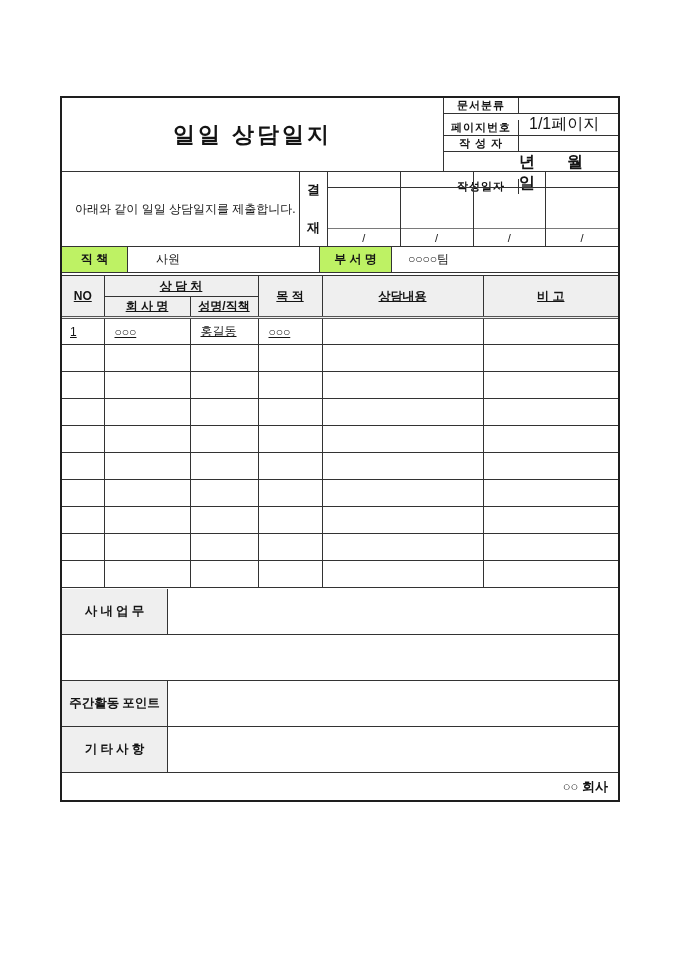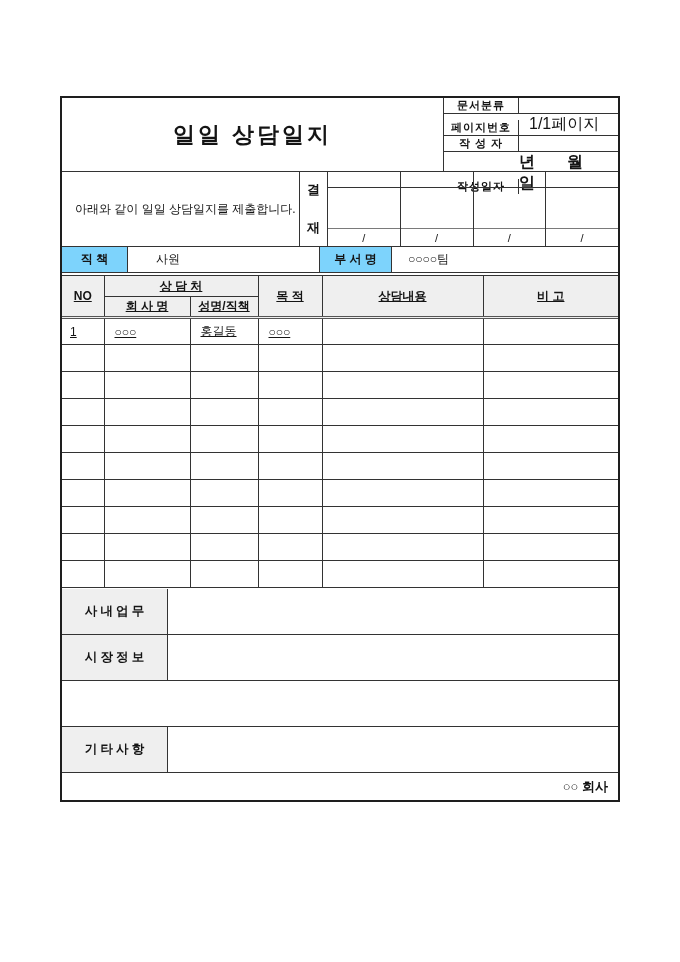--- a/index.html
+++ b/index.html
@@ -42,21 +42,21 @@
   }
   .appr-cols { flex:1; display:flex; }
   .appr-col { flex:1; border-right:1px solid #333; display:flex; flex-direction:column; }
   .appr-col:last-child { border-right:none; }
   .appr-name { height:16px; border-bottom:1px solid #333; }
   .appr-sign { flex:1; border-bottom:1px solid #7a7a7a; }
   .appr-date { height:17px; display:flex; align-items:center; justify-content:center; font-size:11px; }
 
   
   .pos { display:flex; height:26px; border-bottom:1px solid #333; }
-  .cell-gray { background:#7dd3fc; }
+  .cell-gray { background:#bef264; }
   .pos-l1 { width:66px; border-right:1px solid #333; display:flex; align-items:center; justify-content:center; font-size:12px; font-weight:bold; }
   .pos-v1 { width:192px; border-right:1px solid #333; display:flex; align-items:center; padding-left:28px; font-size:12px; }
   .pos-l2 { width:72px; border-right:1px solid #333; display:flex; align-items:center; justify-content:center; font-size:12px; font-weight:bold; }
   .pos-v2 { flex:1; display:flex; align-items:center; padding-left:16px; font-size:12px; }
 
   
   table.consult { width:100%; border-collapse:collapse; table-layout:fixed; margin-top:2px;text-decoration:underline; }
   table.consult th, table.consult td { border:1px solid #333; }
   table.consult th {
     background:#efefef; font-size:12px; font-weight:bold; height:21px; text-align:center;
@@ -252,24 +252,24 @@
         </tr>
       </tbody>
   </table>
 
   <div class="bzone">
       <div class="bsec">
         <div class="bsec-label">사 내 업 무</div>
         <div class="bsec-content"></div>
       </div>
       <div class="bsec">
-        <div class="bsec-label">시 장 정 보</div>
-        <div class="bsec-content"></div>
-      </div>
-      <div class="bsec">
+        <div class="bsec-content"></div>
+      </div>
+      <div class="bsec">
+        <div class="bsec-label">주간활동 포인트</div>
         <div class="bsec-content"></div>
       </div>
       <div class="bsec">
         <div class="bsec-label">기 타 사 항</div>
         <div class="bsec-content"></div>
       </div>
     </div>
 
   <div class="footer">
     <span>○○ 회사</span>

